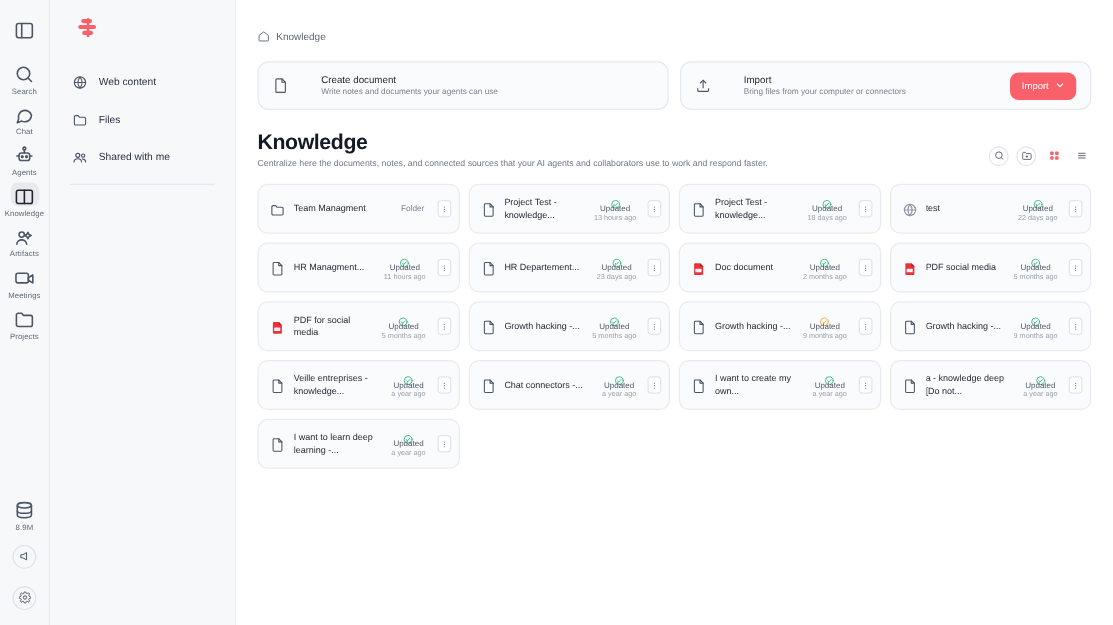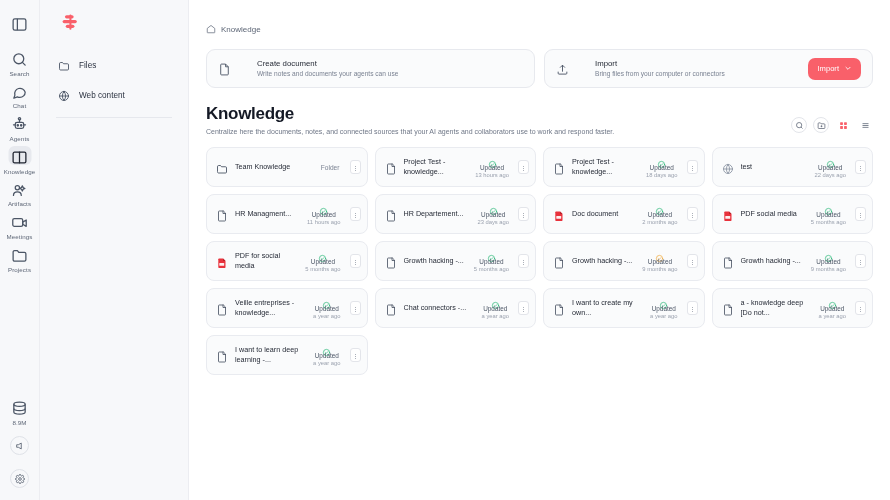--- a/index.html
+++ b/index.html
@@ -249,31 +249,40 @@
           <rect x="5" y="1.5" width="11" height="4.2" rx="2.1"></rect>
           <rect x="2" y="7.5" width="18" height="4.2" rx="2.1"></rect>
           <rect x="6" y="13.5" width="11" height="4.2" rx="2.1"></rect>
           <rect x="10.6" y="0.5" width="2.6" height="19.5" rx="1.3"></rect>
         </svg>
       </span>
     </div>
     <div class="nav-list" id="nav-list">
         <div class="nav-item">
           <span class="ic"><svg viewBox="0 0 24 24" fill="none" stroke="currentColor" stroke-width="1.8" stroke-linecap="round" stroke-linejoin="round">
-              <path d="M3 7a2 2 0 0 1 2-2h4l2 2.5h8a2 2 0 0 1 2 2V18a2 2 0 0 1-2 2H5a2 2 0 0 1-2-2z"></path>
-            </svg></span>
-          <span>Files</span>
-        </div>
-        <div class="nav-item">
-          <span class="ic"><svg viewBox="0 0 24 24" fill="none" stroke="currentColor" stroke-width="1.8" stroke-linecap="round" stroke-linejoin="round">
               <circle cx="12" cy="12" r="9"></circle>
               <path d="M3 12h18"></path>
               <path d="M12 3a15 15 0 0 1 0 18 15 15 0 0 1 0-18z"></path>
             </svg></span>
           <span>Web content</span>
+        </div>
+        <div class="nav-item">
+          <span class="ic"><svg viewBox="0 0 24 24" fill="none" stroke="currentColor" stroke-width="1.8" stroke-linecap="round" stroke-linejoin="round">
+              <path d="M3 7a2 2 0 0 1 2-2h4l2 2.5h8a2 2 0 0 1 2 2V18a2 2 0 0 1-2 2H5a2 2 0 0 1-2-2z"></path>
+            </svg></span>
+          <span>Files</span>
+        </div>
+        <div class="nav-item">
+          <span class="ic"><svg viewBox="0 0 24 24" fill="none" stroke="currentColor" stroke-width="1.8" stroke-linecap="round" stroke-linejoin="round">
+              <circle cx="8.5" cy="8.5" r="3.2"></circle>
+              <path d="M2.5 19c0-3 2.7-5 6-5s6 2 6 5"></path>
+              <circle cx="17" cy="9" r="2.6"></circle>
+              <path d="M16 14.3c2.8.2 5 2.2 5 4.7"></path>
+            </svg></span>
+          <span>Shared with me</span>
         </div>
       </div>
     <div class="nav-sep"></div>
   </div>
 
   <div class="main">
 
     <div class="breadcrumb">
       <span class="ic">
         <svg viewBox="0 0 24 24" fill="none" stroke="currentColor" stroke-width="1.9">
@@ -359,21 +368,21 @@
           </span>
         </div>
       </div>
     </div>
 
     <div class="grid" id="cards-grid">
         <div class="card">
           <span class="fic"><svg viewBox="0 0 24 24" fill="none" stroke="currentColor" stroke-width="1.8" stroke-linecap="round" stroke-linejoin="round">
               <path d="M3 7a2 2 0 0 1 2-2h4l2 2.5h8a2 2 0 0 1 2 2V18a2 2 0 0 1-2 2H5a2 2 0 0 1-2-2z"></path>
             </svg></span>
-          <span class="card-name">Team Knowledge</span>
+          <span class="card-name">Team Managment</span>
           <span class="folder-tag">Folder</span>
           <span class="kebab">
             <span><svg viewBox="0 0 24 24" fill="currentColor">
                 <circle cx="12" cy="5.5" r="1.7"></circle>
                 <circle cx="12" cy="12" r="1.7"></circle>
                 <circle cx="12" cy="18.5" r="1.7"></circle>
               </svg></span>
           </span>
         </div>
         <div class="card">

